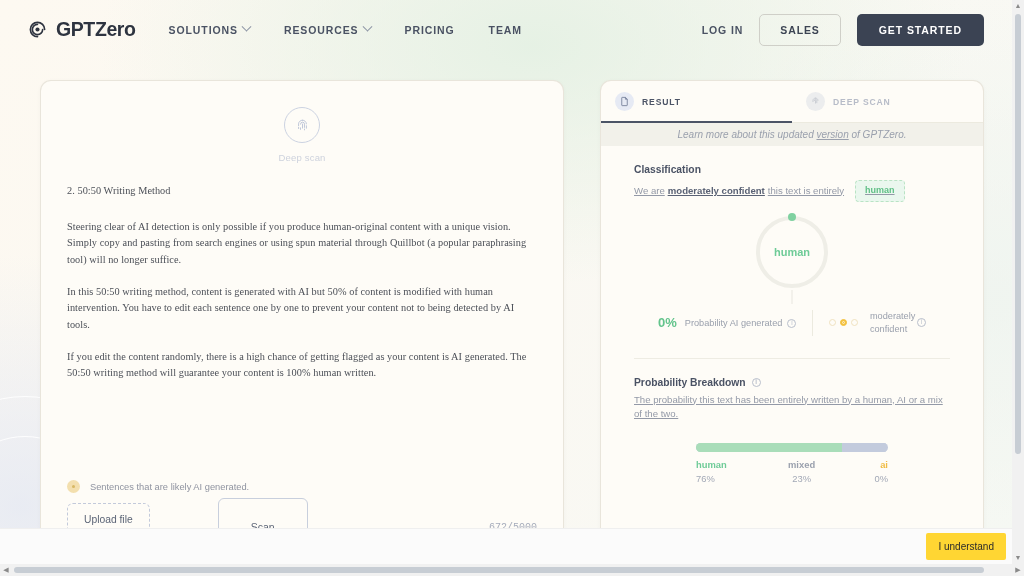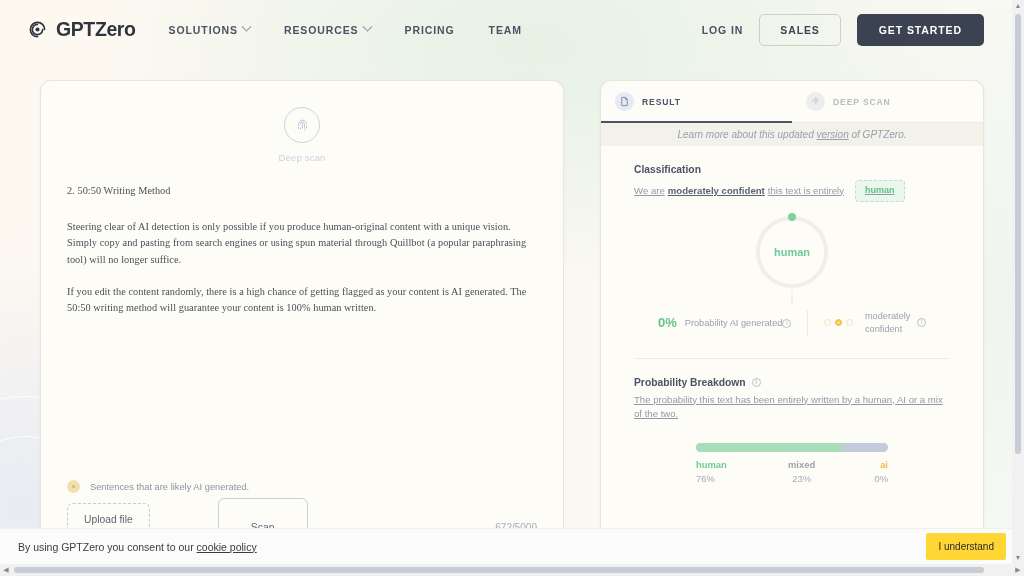--- a/index.html
+++ b/index.html
@@ -114,21 +114,21 @@
     border: 1.4px dashed #c3cadb; border-radius: 6px;
     padding: 10px 16px; font-size: 10.3px; color: #5b6476; cursor: pointer;
     background: transparent;
     flex-direction: column;
   }
   .scan-btn {
     margin-left: 68px;
     border: 1px solid #c8cfdd; border-radius: 6px; background: #fefcf7;
     padding: 22px 32px; font-size: 10.5px; color: #5b6476; cursor: pointer;
   }
-  .char-count { margin-left: auto; font-size: 10px; color: #a5abbb; }
+  .char-count { margin-left: auto; font-size: 10px; color: #a5abbb; font-family: Liberation Mono, monospace; }
   .info-i {
     display: inline-flex; align-items: center; justify-content: center;
     width: 9px; height: 9px; border-radius: 50%;
     border: 1px solid #b9bfcc; color: #b9bfcc;
     font-size: 6.5px; font-style: normal; line-height: 1;
     flex: 0 0 auto;
   }
 
   
   .result { width: 384px; height: 470px; overflow: hidden; position: relative; }
@@ -189,21 +189,21 @@
   .gauge-stem {
     position: absolute; left: 50%; top: 74px; width: 1px; height: 14px;
     background: #e7e6df; transform: translateX(-50%);
   }
 
   .prob-row {
     display: flex; align-items: center; margin-top: 22px; padding: 0 24px;
   }
   .prob-left { display: flex; align-items: center; gap: 8px; flex: 0 0 auto; }
   .prob-pct { font-size: 13px; font-weight: 700; color: #63c48c; }
-  .prob-text { font-size: 9.2px; color: #9aa0ad; display: flex; align-items: flex-end; }
+  .prob-text { font-size: 9.2px; color: #9aa0ad; display: flex; align-items: flex-end; gap: 5px; }
   .vdiv { width: 1px; height: 26px; background: #eceadf; margin: 0 16px; }
   .dots { display: flex; align-items: center; gap: 4px; }
   .dot { width: 7px; height: 7px; border-radius: 50%; border: 1.5px solid #f0e2c0; }
   .dot.on { background: #f3c13f; border-color: #f3c13f; position: relative; }
   .dot.on::after {
     content: ""; position: absolute; inset: 1px; border-radius: 50%;
     border: 1px solid rgba(255,255,255,0.65);
   }
   .conf-text { font-size: 9.2px; color: #9aa0ad; line-height: 1.35; margin-left: 12px; }
   .prob-row .info-i { margin-left: auto; }
@@ -321,20 +321,21 @@
           <path d="M9.2 15.3v2.2"></path>
           <path d="M14.8 17v1.2"></path>
         </svg>
       </span>
       <span class="deepscan-label">Deep scan</span>
     </div>
 
     <div class="doc-body">
       <p class="heading">2. 50:50 Writing Method</p>
       <p>Steering clear of AI detection is only possible if you produce human-original content with a unique vision. Simply copy and pasting from search engines or using spun material through Quillbot (a popular paraphrasing tool) will no longer suffice.</p>
+      <p>In this 50:50 writing method, content is generated with AI but 50% of content is modified with human intervention. You have to edit each sentence one by one to prevent your content not to being detected by AI tools.</p>
       <p>If you edit the content randomly, there is a high chance of getting flagged as your content is AI generated. The 50:50 writing method will guarantee your content is 100% human written.</p>
     </div>
 
     <div class="legend">
       <span class="legend-dot"></span>
       <span class="legend-text">Sentences that are likely AI generated.</span>
     </div>
 
     <div class="editor-actions">
       <button class="upload-btn">
@@ -440,23 +441,20 @@
             <div class="k k-ai">ai</div>
             <div class="v">0%</div>
           </div>
         </div>
       </div>
     </div>
   </div>
 </div>
 
 <div class="cookie-bar">
-  <div class="cookie-text">
-    <span>By using GPTZero you consent to our </span><u>cookie policy</u>
-  </div>
   <button class="cookie-btn">I understand</button>
 </div>
 
 <div class="vscroll">
   <div class="arrow">▲</div>
   <div class="thumb"></div>
   <div class="arrow bot">▼</div>
 </div>
 <div class="hscroll">
   <div class="arrow">◀</div>

